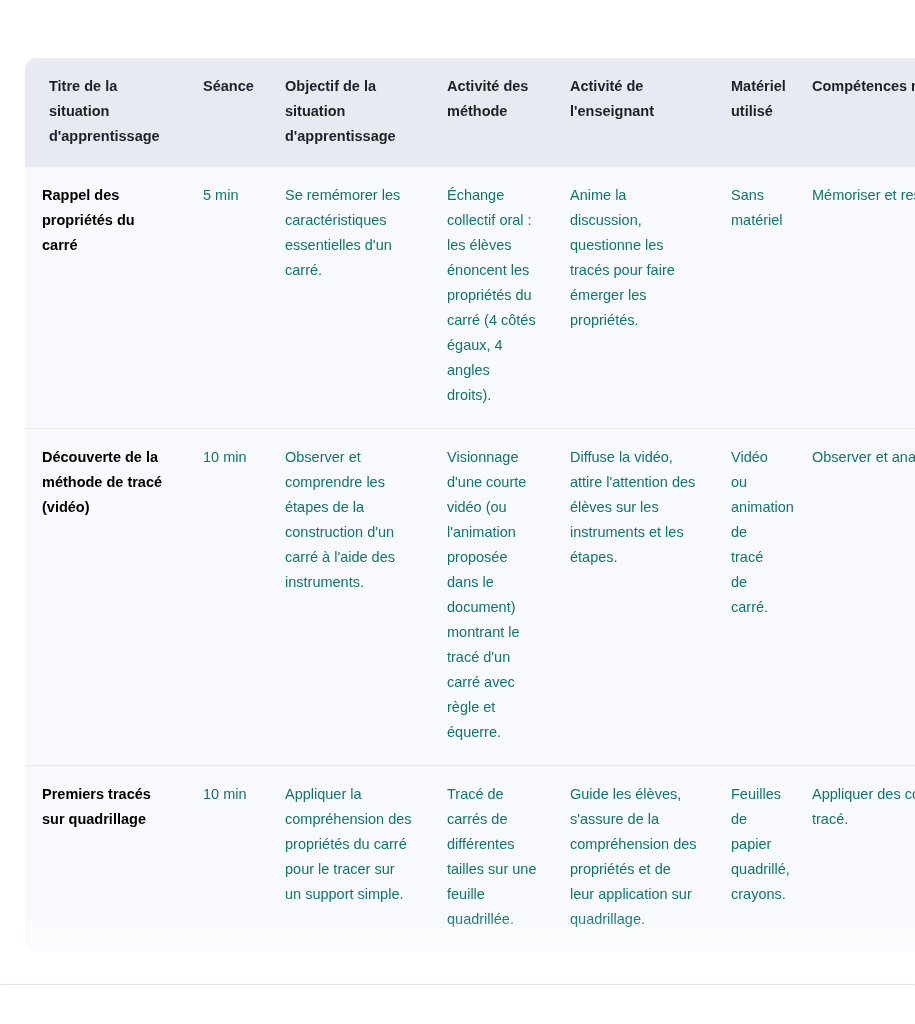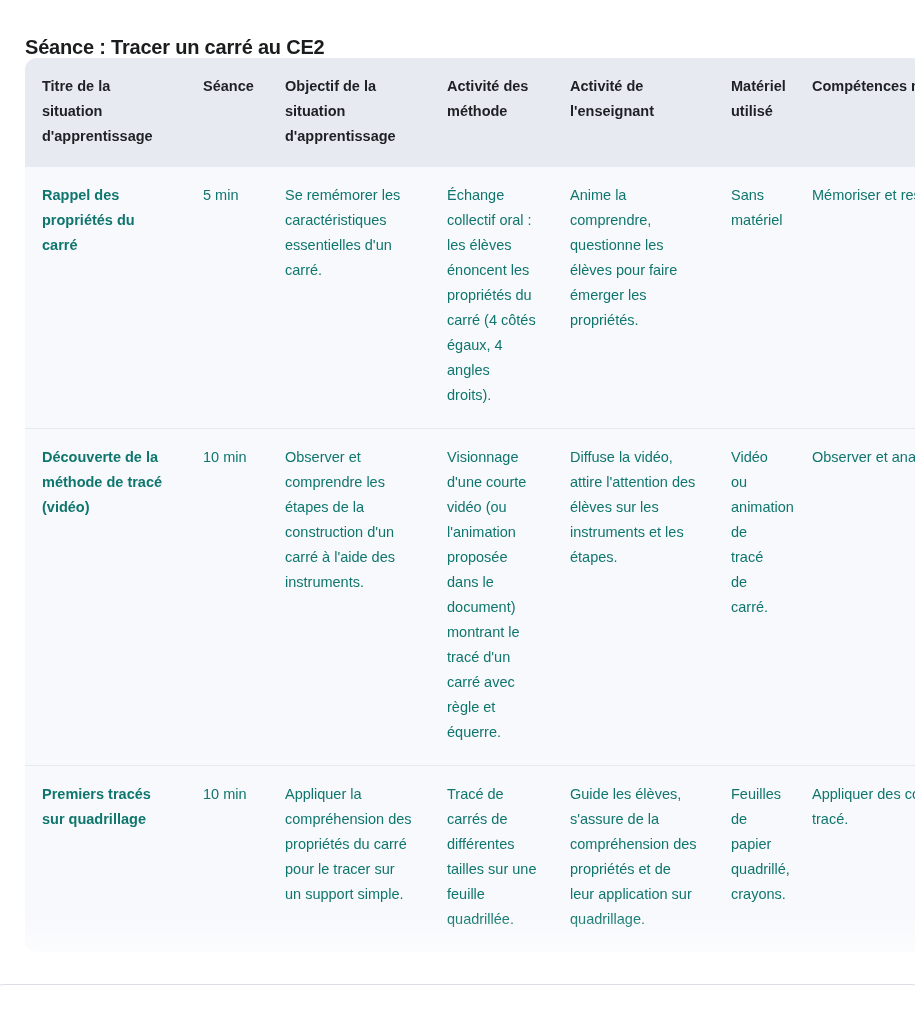--- a/index.html
+++ b/index.html
@@ -65,35 +65,35 @@
   table.sheet thead th {
     background: #e7eaf1;
     color: #1e2024;
     font-weight: bold;
     text-align: left;
     vertical-align: top;
     padding: 16px 16px 18px 17px;
     font-size: 14.5px;
     line-height: 25px;
   }
-  table.sheet thead th:first-child { padding-left: 17px; }
+  table.sheet thead th:first-child { padding-left: 24px; }
 
   table.sheet tbody td {
     background: #f8f9fc;
     color: #0f766e;
     vertical-align: top;
     padding: 16px 16px 20px 17px;
     line-height: 25px;
     border-top: 1px solid #e6e9f0;
   }
   table.sheet tbody tr:first-child td { border-top: none; }
 
   table.sheet tbody td.col-title {
     font-weight: bold;
-    color: #0f766e;
+    color: #000000;
   }
 
   
   .bottom-fade {
     position: absolute;
     left: 0;
     right: 0;
     bottom: 14px;
     height: 96px;
     background: linear-gradient(to bottom,
@@ -125,21 +125,20 @@
     background: #ffffff;
     border-top-left-radius: 15px;
     border-top-right-radius: 15px;
   }
 </style>
 </head>
 <body>
 
 <div id="page">
 
-  <h1 class="page-title">Séance : Tracer un carré au CE2</h1>
 
   <div class="table-card">
     <table class="sheet">
       <colgroup>
         <col class="c-title">
           <col class="c-duree">
           <col class="c-obj">
         <col class="c-eleves">
           <col class="c-ens">
           <col class="c-mat">
@@ -155,21 +154,21 @@
           <th>Matériel utilisé</th>
           <th>Compétences mises en œuvre</th>
         </tr>
       </thead>
       <tbody>
         <tr>
           <td class="col-title">Rappel des propriétés du carré</td>
           <td>5 min</td>
           <td>Se remémorer les caractéristiques essentielles d'un carré.</td>
           <td>Échange collectif oral : les élèves énoncent les propriétés du carré (4 côtés égaux, 4 angles droits).</td>
-          <td>Anime la comprendre, questionne les élèves pour faire émerger les propriétés.</td>
+          <td>Anime la discussion, questionne les tracés pour faire émerger les propriétés.</td>
           <td>Sans matériel</td>
           <td>Mémoriser et restituer des connaissances.</td>
         </tr>
         <tr>
           <td class="col-title">Découverte de la méthode de tracé (vidéo)</td>
           <td>10 min</td>
           <td>Observer et comprendre les étapes de la construction d'un carré à l'aide des instruments.</td>
           <td>Visionnage d'une courte vidéo (ou l'animation proposée dans le document) montrant le tracé d'un carré avec règle et équerre.</td>
           <td>Diffuse la vidéo, attire l'attention des élèves sur les instruments et les étapes.</td>
           <td>Vidéo ou animation de tracé de carré.</td>

